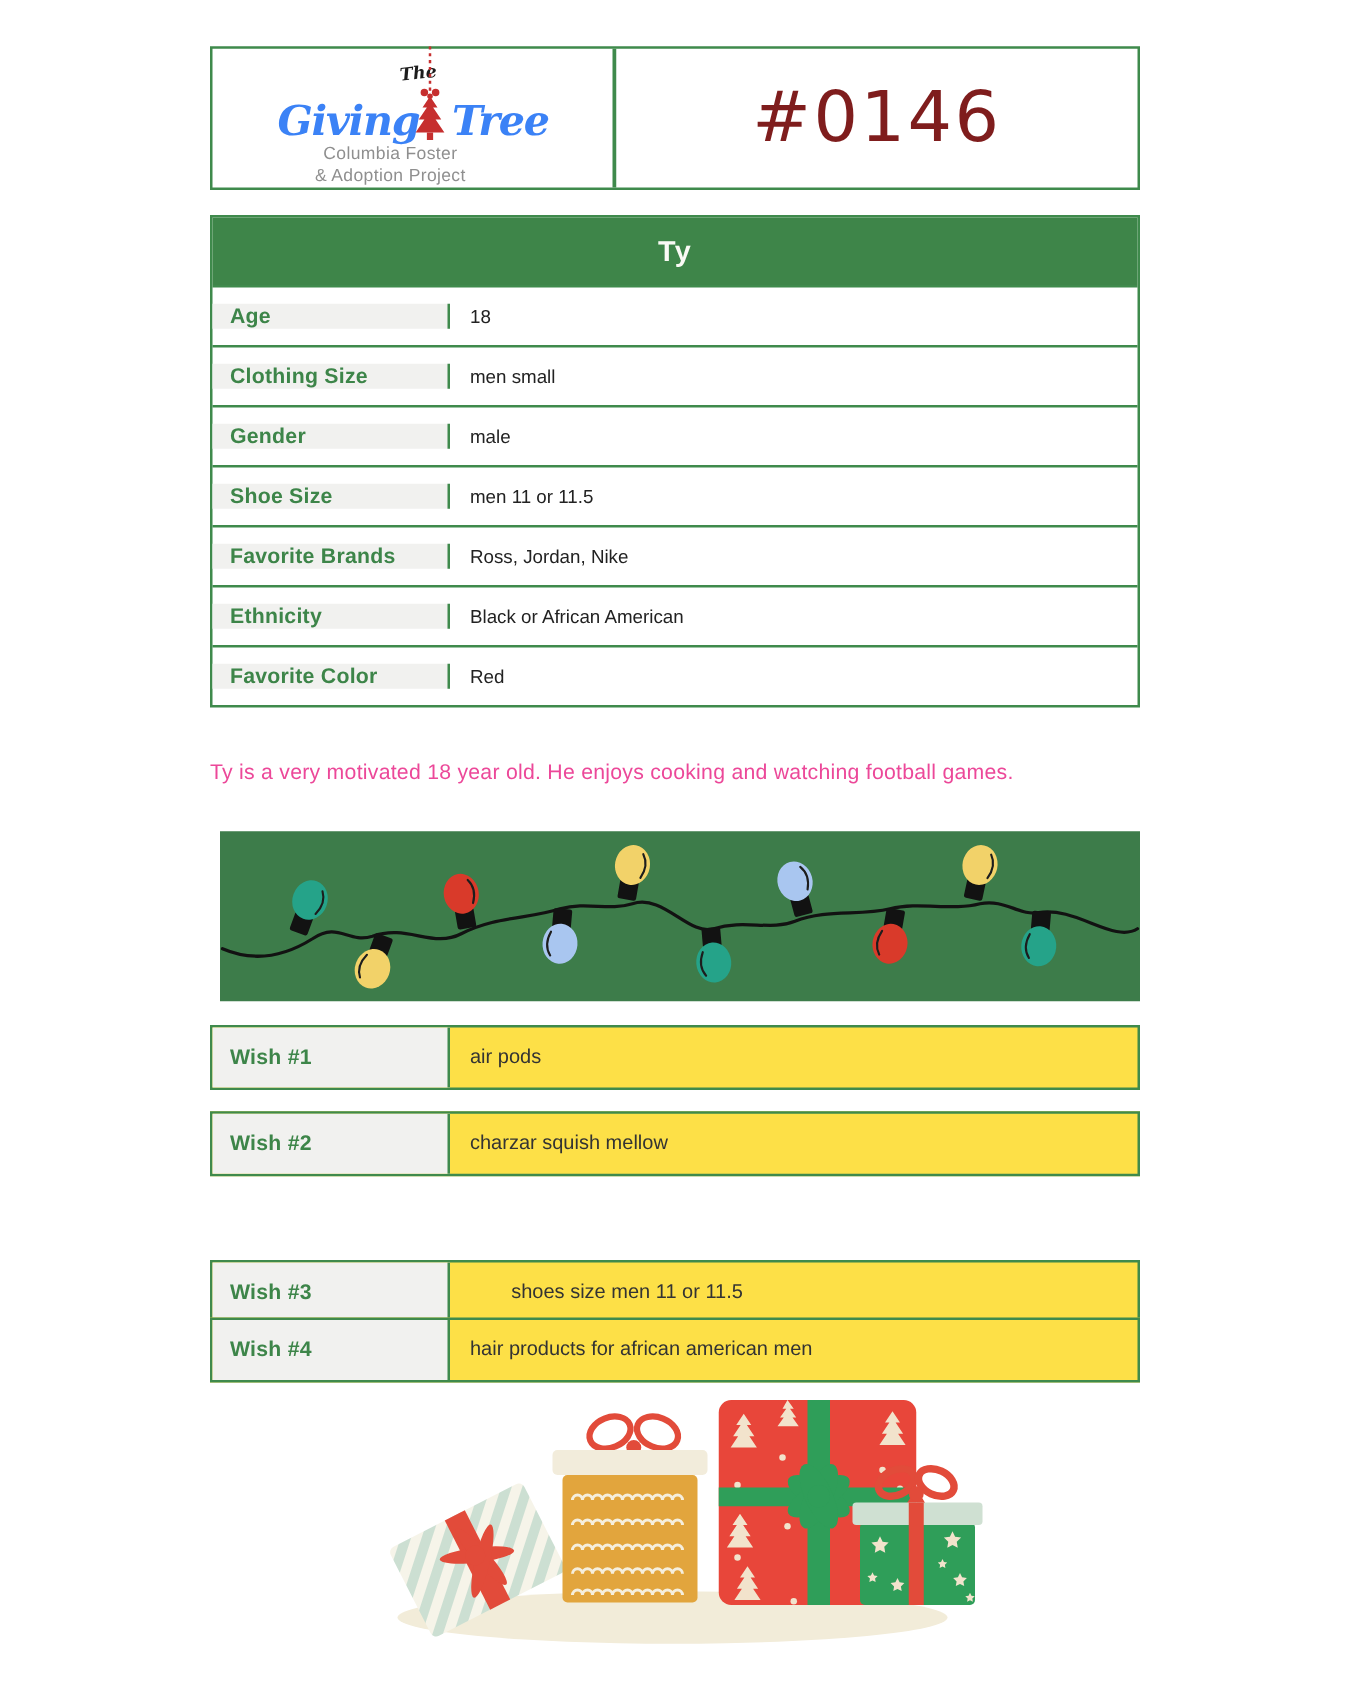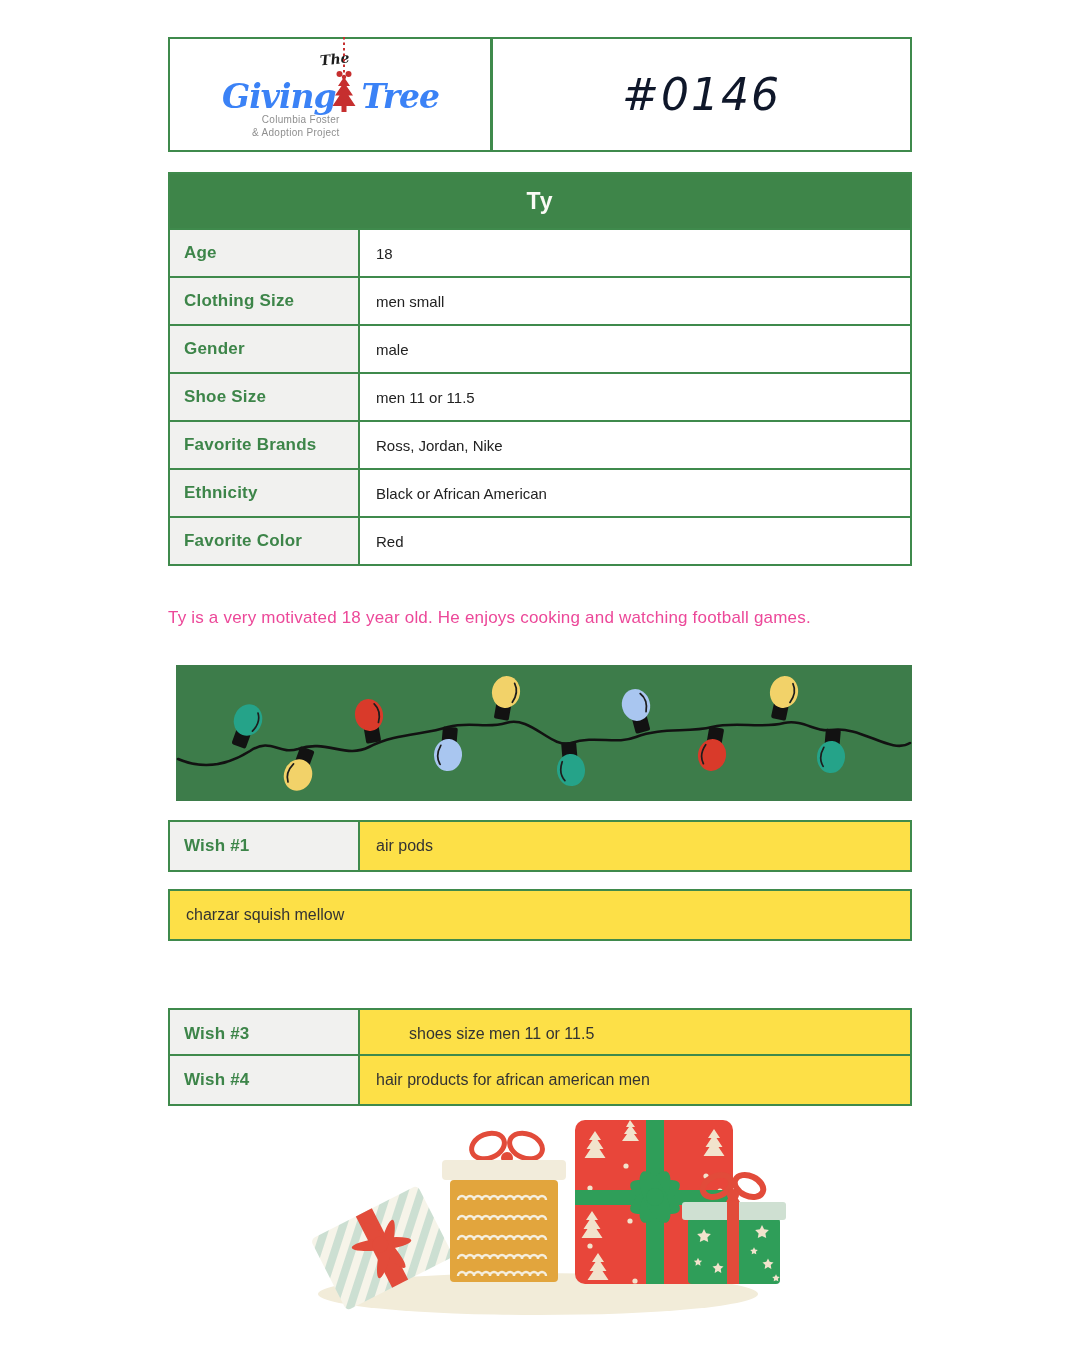--- a/index.html
+++ b/index.html
@@ -5,38 +5,38 @@
   * { margin:0; padding:0; box-sizing:border-box; }
   html,body { background:#ffffff; }
   body { font-family:"Liberation Sans", sans-serif; }
   .page { position:relative; width:1080px; height:1350px; background:#fff; overflow:hidden; }
 
   
   .header-table { position:absolute; left:168px; top:37px; width:744px; height:115px;
     border:2px solid #3f8a4c; display:flex; background:#fff; }
   .header-logo-cell { width:323px; border-right:3px solid #3f8a4c; display:flex; align-items:center; justify-content:center; }
   .header-number-cell { flex:1; display:flex; align-items:center; justify-content:center; }
-  .tag-number { font-family:"DejaVu Sans", sans-serif; font-size:44px; font-weight:500; color:#0f172a; letter-spacing:2px;font-style:italic; }
+  .tag-number { font-family:"DejaVu Sans", sans-serif; font-size:56px; font-weight:500; color:#7f1d1d; letter-spacing:2px; }
 
   .logo { position:relative; width:216px; height:92px; }
   .logo-the { position:absolute; top:2px; left:98px; font-family:"DejaVu Serif", serif;
     font-style:italic; font-weight:bold; font-size:14px; color:#1c1c1c; transform:rotate(-6deg); }
   .logo-main { position:absolute; top:16px; left:0; width:216px; font-family:"DejaVu Serif", serif;
     font-style:italic; font-weight:bold; font-size:33px; color:#3b82f6; white-space:nowrap; letter-spacing:-1px;margin-top:12px; }
   .logo-main .gap { display:inline-block; width:26px; }
   .logo-ornament { position:absolute; left:104px; top:-12px; }
-  .logo-sub { position:absolute; top:64px; left:30px; font-size:10px; line-height:1.35;
-    color:#8f8f8f; text-align:right; letter-spacing:.3px; }
+  .logo-sub { position:absolute; top:64px; left:30px; font-size:14px; line-height:1.35;
+    color:#8f8f8f; text-align:center; letter-spacing:.3px; }
 
   
   .profile-table { position:absolute; left:168px; top:172px; width:744px;
     border:2px solid #3f8a4c; background:#fff; }
   .profile-header { height:54px; background:#3e8549; color:#fafaf5; display:flex;
     align-items:center; justify-content:center; font-size:23px; font-weight:bold; letter-spacing:1px; }
-  .profile-row { display:flex; border-top:2px solid #3f8a4c; height:48px; }
+  .profile-row { display:flex; border-top:2px solid #3f8a4c; height:48px;align-items:center; }
   .cell-label { width:190px; background:#f1f1ef; border-right:2px solid #3f8a4c;
     display:flex; align-items:center; padding-left:14px;
     color:#3d8549; font-weight:bold; font-size:17px; letter-spacing:.2px; }
   .cell-value { flex:1; display:flex; align-items:center; padding-left:16px;
     color:#222; font-size:15px; }
 
   
   .description { position:absolute; left:168px; top:608px; width:744px; text-align:left;
     color:#ec4899; font-size:17px; letter-spacing:.2px; }
 
@@ -185,20 +185,21 @@
           <path d="M 7 -10 Q 13 -2 8 9" fill="none" stroke="#1d1d1d" stroke-width="1.7" stroke-linecap="round"></path>
         </g>
       </svg>
   </div>
 
   <div class="wish-box" id="wish-0">
     <div class="cell-label">Wish #1</div>
     <div class="cell-value">air pods</div>
   </div>
   <div class="wish-box" id="wish-1">
+    <div class="cell-label">Wish #2</div>
     <div class="cell-value">charzar squish mellow</div>
   </div>
   <div class="wish-box" id="wish-2">
     <div class="cell-label">Wish #3</div>
     <div class="cell-value">shoes size men 11 or 11.5</div>
   </div>
   <div class="wish-box" id="wish-3">
     <div class="cell-label">Wish #4</div>
     <div class="cell-value">hair products for african american men</div>
   </div>

